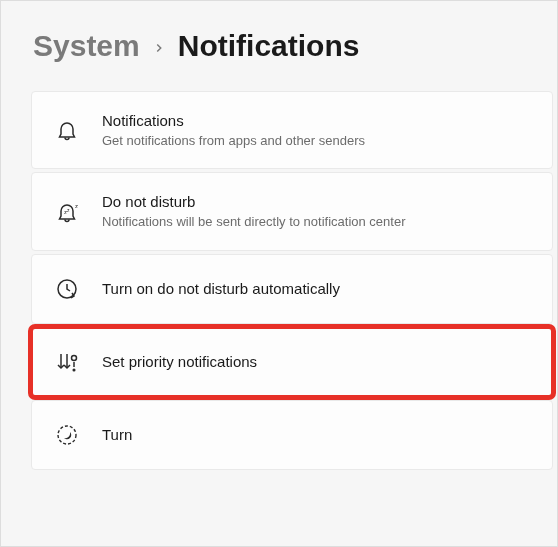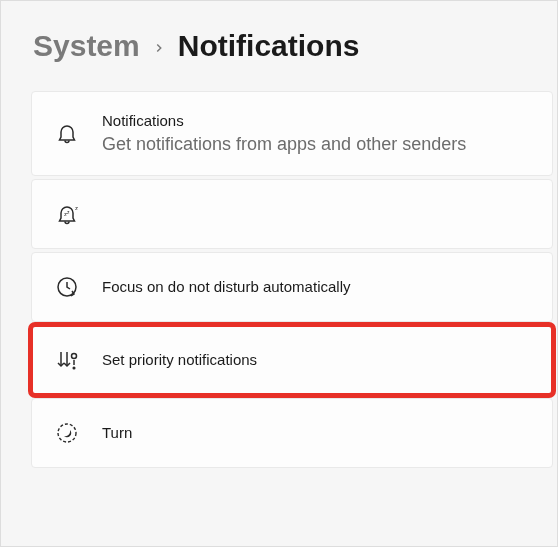--- a/index.html
+++ b/index.html
@@ -80,21 +80,21 @@
       display: flex;
       flex-direction: column;
       gap: 2px;
     }
     .title {
       font-size: 15px;
       color: #1a1a1a;
       line-height: 1.3;
     }
     .subtitle {
-      font-size: 18px;
+      font-size: 13px;
       color: #6c6c6c;
       line-height: 1.3;
     }
   </style>
 </head>
 <body>
 
 <div class="container">
   <div class="breadcrumb">
     <span class="breadcrumb-parent">System</span>
@@ -124,32 +124,36 @@
     <div class="item">
       <span class="icon-slot">
         <svg viewBox="0 0 24 24" fill="none" stroke="currentColor" stroke-width="1.5">
           <path d="M18 16v-5a6 6 0 0 0-12 0v5l-1.5 3h15z"></path>
           <path d="M10 19.5a2 2 0 0 0 4 0"></path>
           <text x="9" y="14" font-size="6" fill="currentColor" stroke="none" font-family="sans-serif">z</text>
           <text x="12" y="12" font-size="5" fill="currentColor" stroke="none" font-family="sans-serif">z</text>
           <text x="20" y="8" font-size="6" fill="currentColor" stroke="none" font-family="sans-serif">z</text>
         </svg>
       </span>
+      <div class="text-slot">
+        <div class="title">Do not disturb</div>
+        <div class="subtitle">Notifications will be sent directly to notification center</div>
+      </div>
     </div>
 
     <div class="item">
       <span class="icon-slot">
         <svg viewBox="0 0 24 24" fill="none" stroke="currentColor" stroke-width="1.5">
           <circle cx="12" cy="12" r="9"></circle>
           <polyline points="12 7 12 12 15 14"></polyline>
           <path d="M16 21l3-2l-2-3" stroke-width="1.5"></path>
         </svg>
       </span>
       <div class="text-slot">
-        <div class="title">Focus on do not disturb automatically</div>
+        <div class="title">Turn on do not disturb automatically</div>
       </div>
     </div>
 
     <div class="item highlighted">
       <span class="icon-slot">
         <svg viewBox="0 0 24 24" fill="none" stroke="currentColor" stroke-width="1.5">
           <path d="M6 4v14"></path>
           <path d="M3 15l3 3l3-3"></path>
           <path d="M12 4v14"></path>
           <path d="M9 15l3 3l3-3"></path>

